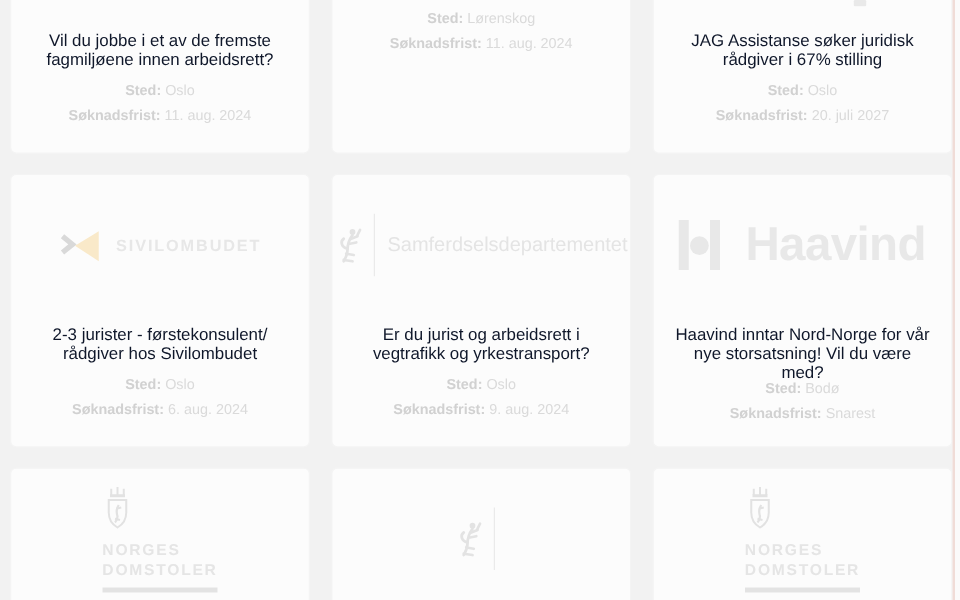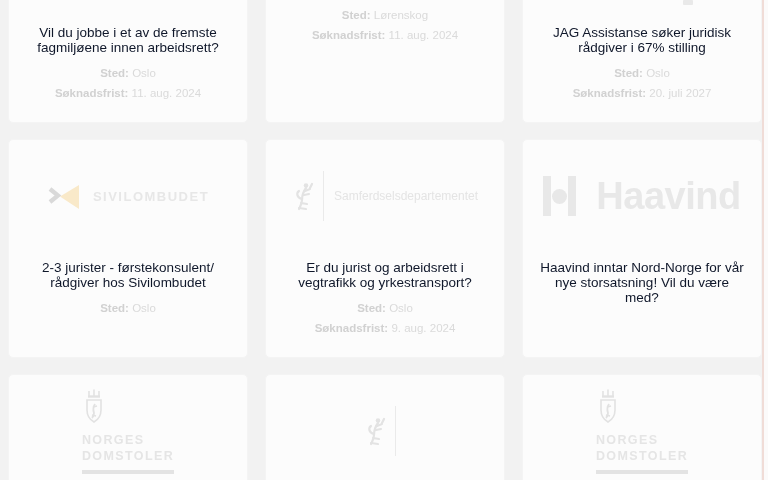--- a/index.html
+++ b/index.html
@@ -39,21 +39,21 @@
   
   .logo-row{display:flex;align-items:center;justify-content:center;}
   .siv-text{font-size:13px;font-weight:700;letter-spacing:1.5px;color:#e7e7e7;margin-left:10px;}
   
   .hv-mark{display:inline-flex;align-items:stretch;height:40px;}
   .hv-bar{width:8px;height:40px;background:#e8e8e8;display:inline-block;}
   .hv-dot{width:15px;height:15px;border-radius:50%;background:#e8e8e8;align-self:center;margin:0 1px;display:inline-block;}
   .hv-text{font-size:38px;font-weight:700;color:#e8e8e8;margin-left:20px;letter-spacing:-0.5px;}
   
   .dept-divider{width:1px;height:50px;background:#eaeaea;margin:0 10px 0 9px;display:inline-block;}
-  .dept-text{font-size:12px;color:#e4e4e4;text-align:center;white-space:pre-line;line-height:15px;}
+  .dept-text{font-size:16px;color:#e4e4e4;text-align:center;white-space:pre-line;line-height:15px;}
   
   .nd-block{display:flex;flex-direction:column;align-items:flex-start;}
   .nd-text{font-size:12.5px;font-weight:700;letter-spacing:1.4px;color:#e5e5e5;
            text-align:left;white-space:pre-line;line-height:16px;margin-top:7px;}
   .nd-bar{height:4px;background:#e3e3e3;width:100%;margin-top:6px;}
   .nd-crest{margin-left:1px;}
   
   .jag-remnant{position:absolute;top:95px;left:160px;width:10px;height:5px;
                background:#e9e9e9;border-radius:1px;}
   
@@ -101,20 +101,21 @@
           <polyline points="3,7 11,13.5 3,20" fill="none" stroke="#d9d9d9" stroke-width="4.2"></polyline>
           <polygon points="13,14.5 32,3 32,27" fill="#f9e9c9"></polygon>
         </svg>
         <span class="siv-text">SIVILOMBUDET</span>
       </div>
     </div>
     <h3 class="title">2-3 jurister - førstekonsulent/
 rådgiver hos Sivilombudet</h3>
     <div class="details">
       <p class="detail"><span class="lbl">Sted:</span> <span>Oslo</span></p>
+      <p class="detail"><span class="lbl">Søknadsfrist:</span> <span>6. aug. 2024</span></p>
     </div>
   </article>
 
   <article class="card">
     <div class="logo-area">
       <div class="logo-row">
         <svg width="22" height="30" viewBox="0 0 22 30" fill="none" stroke="#e3e3e3" stroke-width="2.2" stroke-linecap="round">
           <circle cx="14" cy="4.5" r="2.3" fill="#e3e3e3" stroke="none"></circle>
           <path d="M14,7 C11,11 10,15 10,19 C10,23 8,26 7,28"></path>
           <path d="M10,18 C5,17 4,12 7,10"></path>
@@ -143,20 +144,24 @@
             <span class="hv-bar"></span>
             <span class="hv-dot"></span>
             <span class="hv-bar"></span>
           </span>
         <span class="hv-text">Haavind</span>
       </div>
     </div>
     <h3 class="title">Haavind inntar Nord-Norge for vår
 nye storsatsning! Vil du være
 med?</h3>
+    <div class="details">
+      <p class="detail"><span class="lbl">Sted:</span> <span>Bodø</span></p>
+      <p class="detail"><span class="lbl">Søknadsfrist:</span> <span>Snarest</span></p>
+    </div>
   </article>
 
   <article class="card">
     <div class="logo-area">
       <div class="nd-block">
         <svg class="nd-crest" width="22" height="37" viewBox="0 0 22 37" fill="none" stroke="#e2e2e2" stroke-width="1.6">
           <path d="M6,3 L6,8"></path>
             <path d="M11,1.5 L11,8"></path>
             <path d="M16,3 L16,8"></path>
           <path d="M5,8.5 L17,8.5" stroke-width="2.4"></path>

